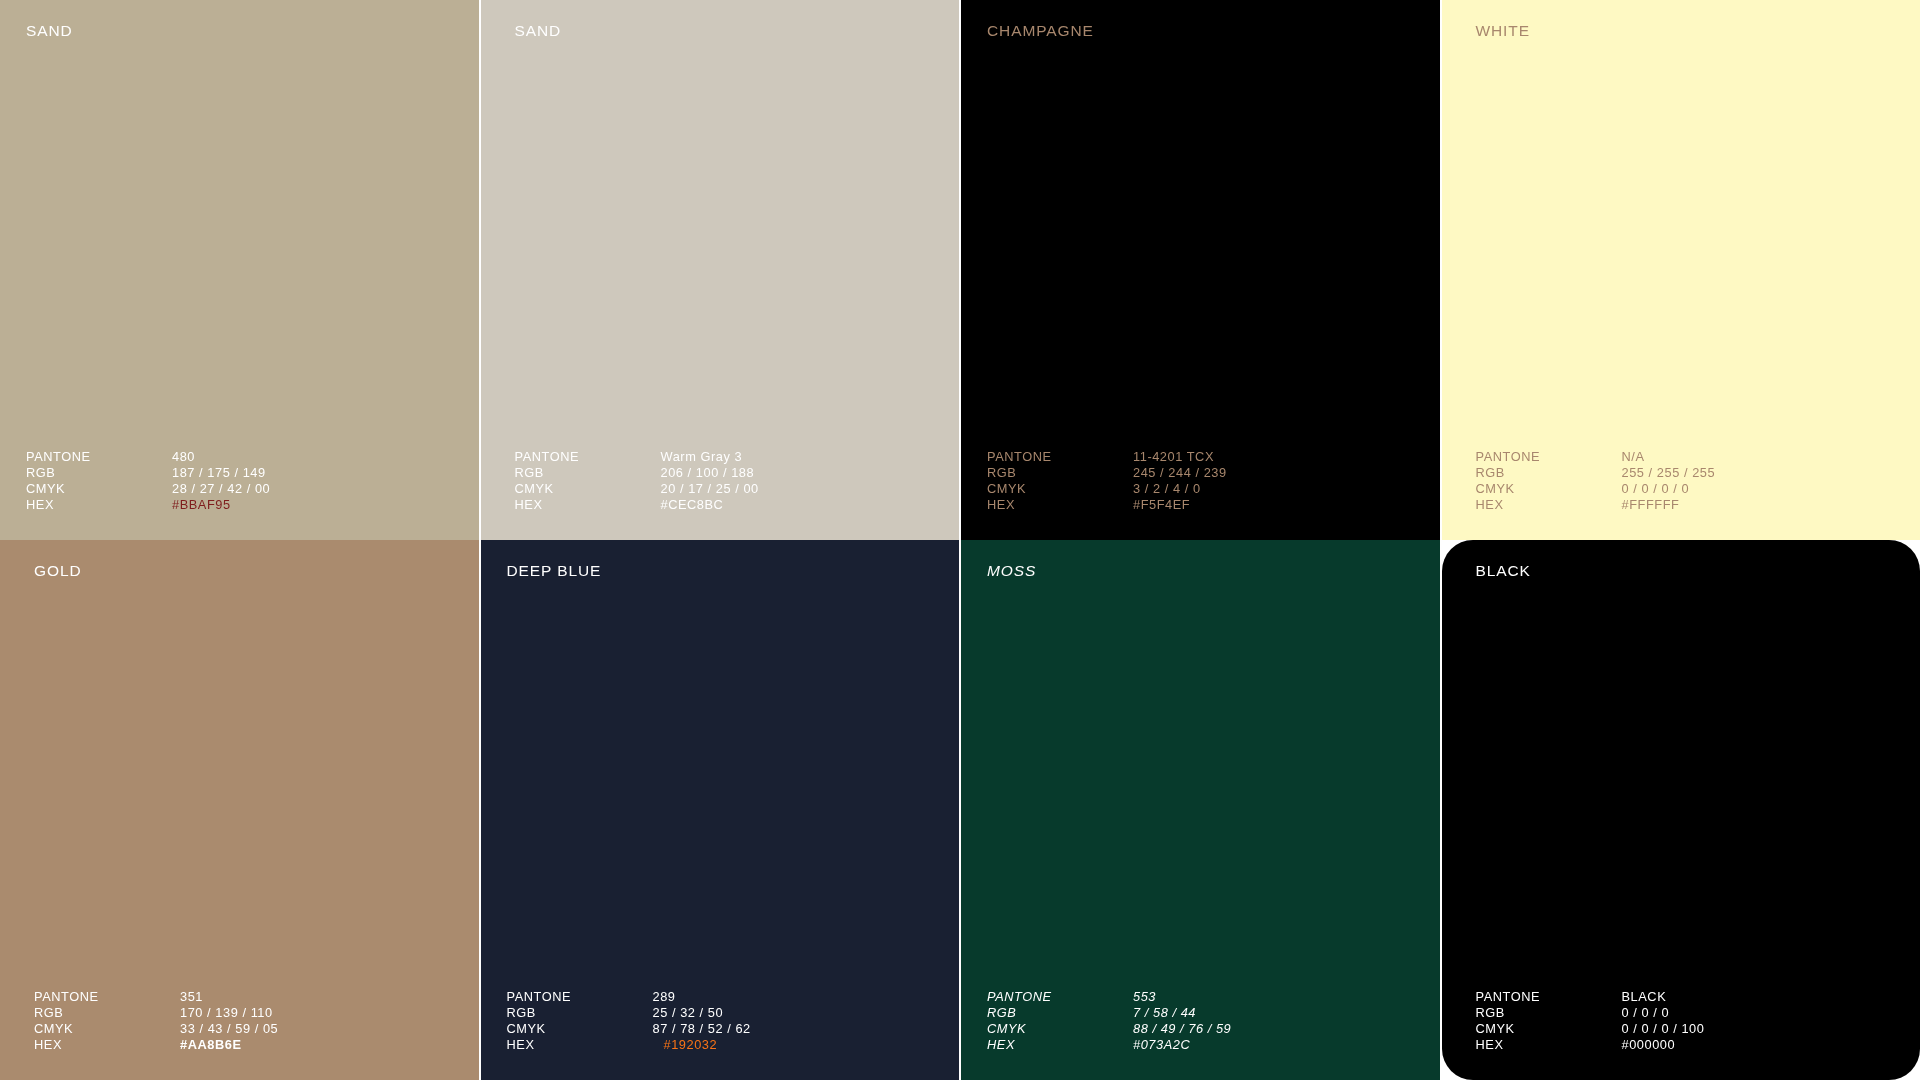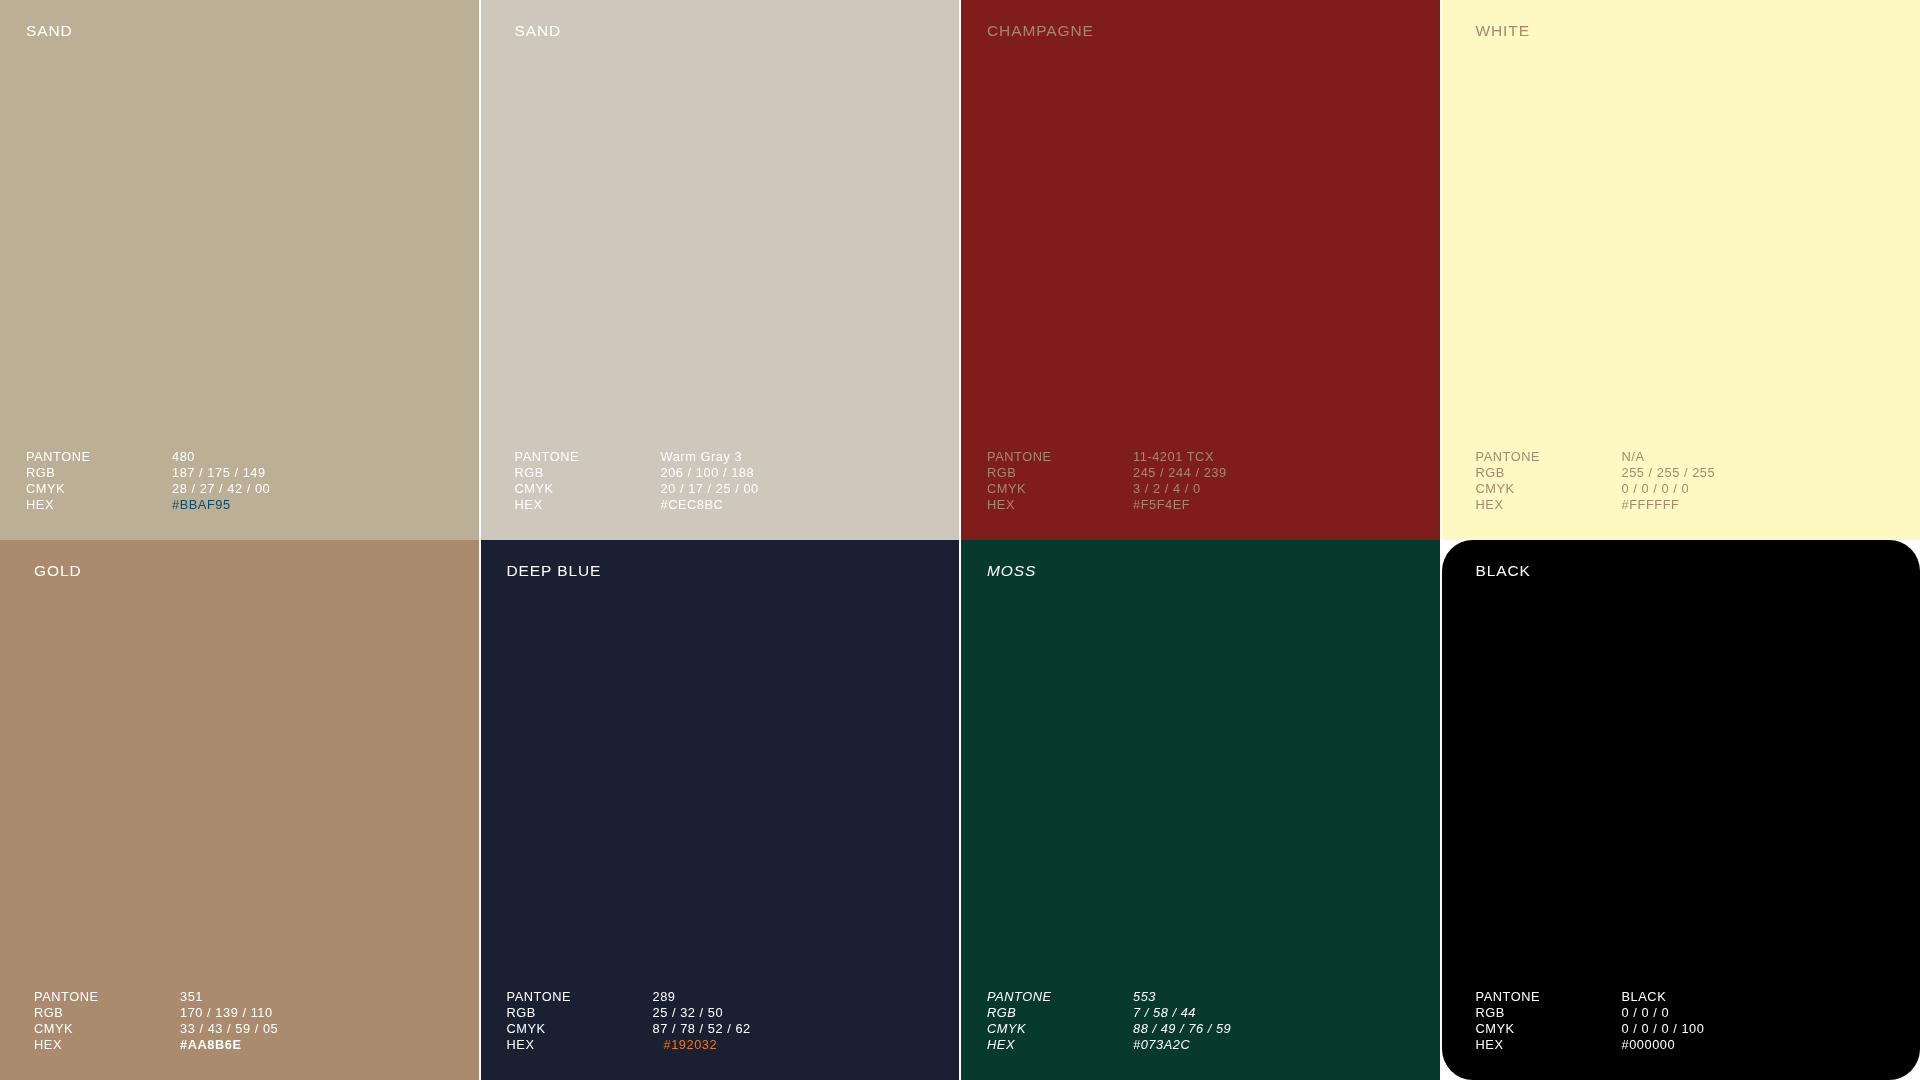--- a/index.html
+++ b/index.html
@@ -81,21 +81,21 @@
         <div class="spec-row">
           <span class="spec-label" style="color: rgb(255, 255, 255);">RGB</span>
           <span class="spec-value" style="color: rgb(255, 255, 255);">187 / 175 / 149</span>
         </div>
         <div class="spec-row">
           <span class="spec-label" style="color: rgb(255, 255, 255);">CMYK</span>
           <span class="spec-value" style="color: rgb(255, 255, 255);">28 / 27 / 42 / 00</span>
         </div>
         <div class="spec-row">
           <span class="spec-label" style="color: rgb(255, 255, 255);">HEX</span>
-          <span class="spec-value" style="color: #0c4a6e;">#BBAF95</span>
+          <span class="spec-value" style="color: #7f1d1d;">#BBAF95</span>
         </div>
       </div>
     </div>
     <div class="swatch inset-b" style="background: rgb(206, 200, 188);">
       <div class="swatch-name" style="color: rgb(255, 255, 255);">SAND</div>
       <div class="spec-table">
         <div class="spec-row">
           <span class="spec-label" style="color: rgb(255, 255, 255);">PANTONE</span>
           <span class="spec-value" style="color: rgb(255, 255, 255);">Warm Gray 3</span>
         </div>
@@ -106,21 +106,21 @@
         <div class="spec-row">
           <span class="spec-label" style="color: rgb(255, 255, 255);">CMYK</span>
           <span class="spec-value" style="color: rgb(255, 255, 255);">20 / 17 / 25 / 00</span>
         </div>
         <div class="spec-row">
           <span class="spec-label" style="color: rgb(255, 255, 255);">HEX</span>
           <span class="spec-value" style="color: rgb(255, 255, 255);">#CEC8BC</span>
         </div>
       </div>
     </div>
-    <div class="swatch inset-a" style="background: #7f1d1d;">
+    <div class="swatch inset-a" style="background: #000000;">
       <div class="swatch-name" style="color: rgb(168, 135, 109);">CHAMPAGNE</div>
       <div class="spec-table">
         <div class="spec-row">
           <span class="spec-label" style="color: rgb(168, 135, 109);">PANTONE</span>
           <span class="spec-value" style="color: rgb(168, 135, 109);">11-4201 TCX</span>
         </div>
         <div class="spec-row">
           <span class="spec-label" style="color: rgb(168, 135, 109);">RGB</span>
           <span class="spec-value" style="color: rgb(168, 135, 109);">245 / 244 / 239</span>
         </div>

